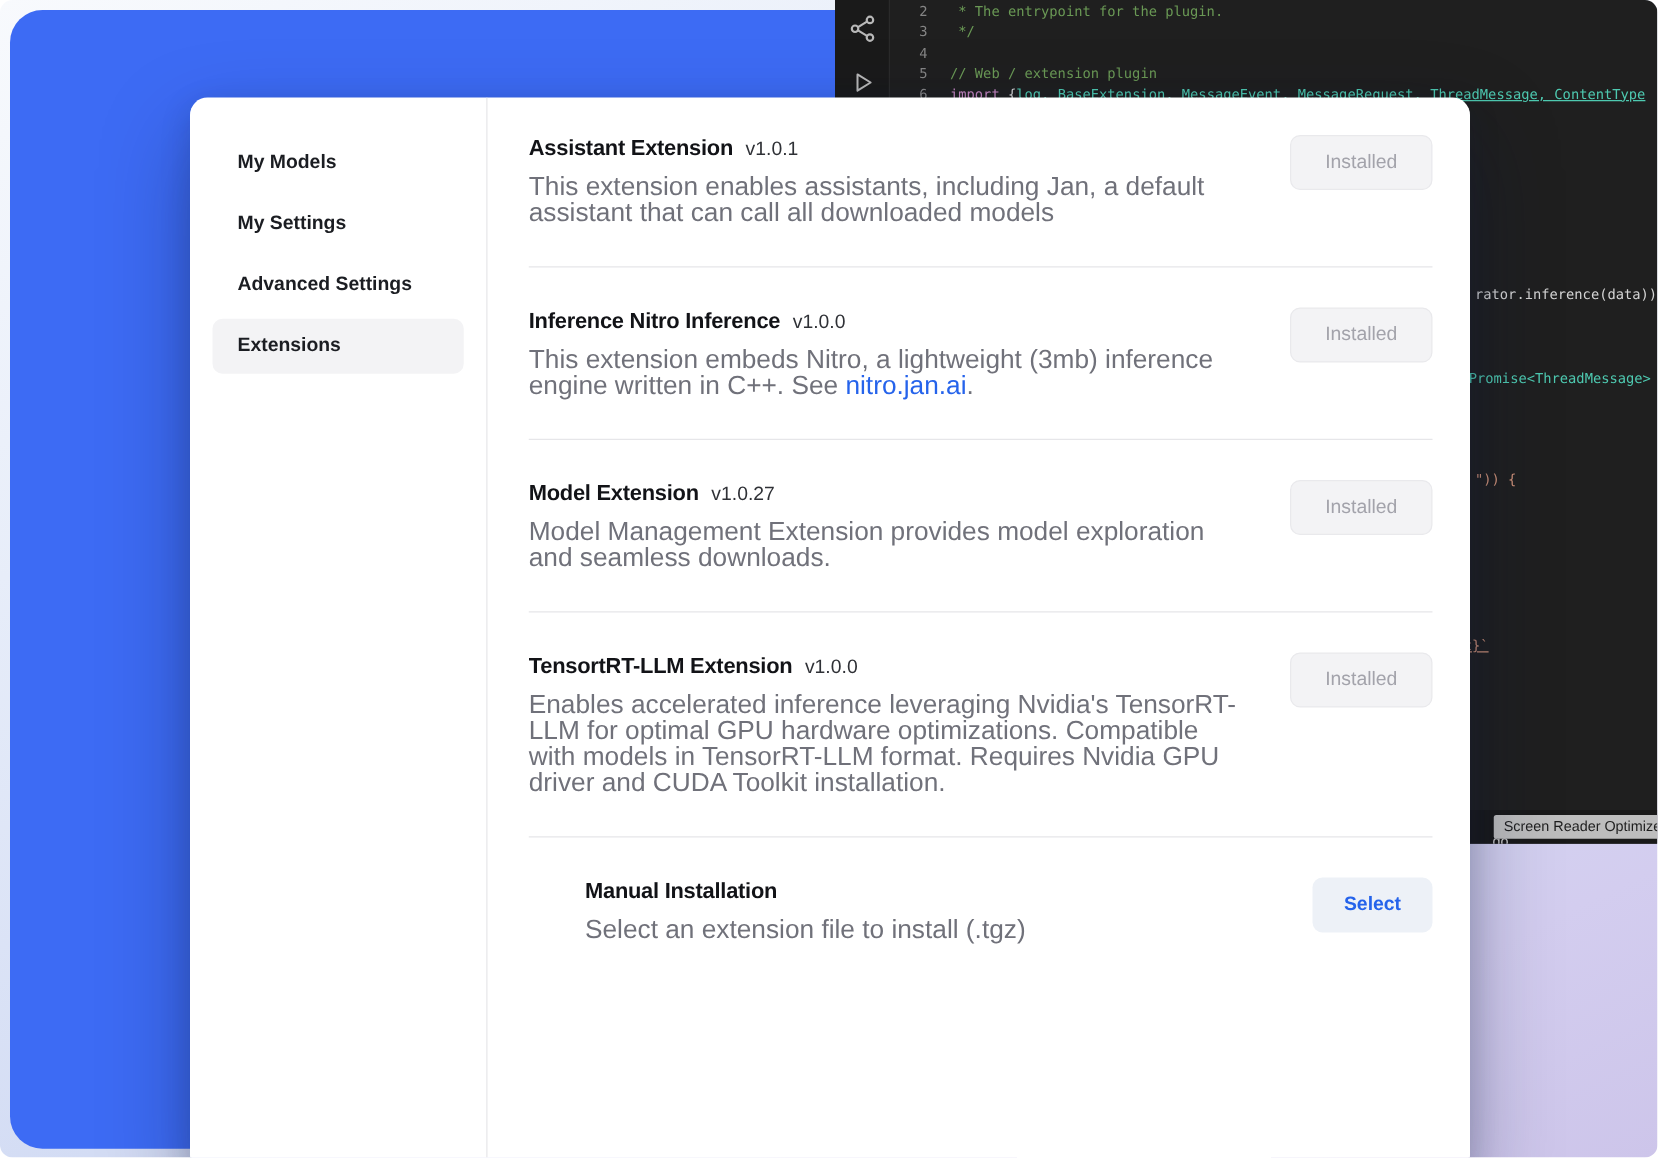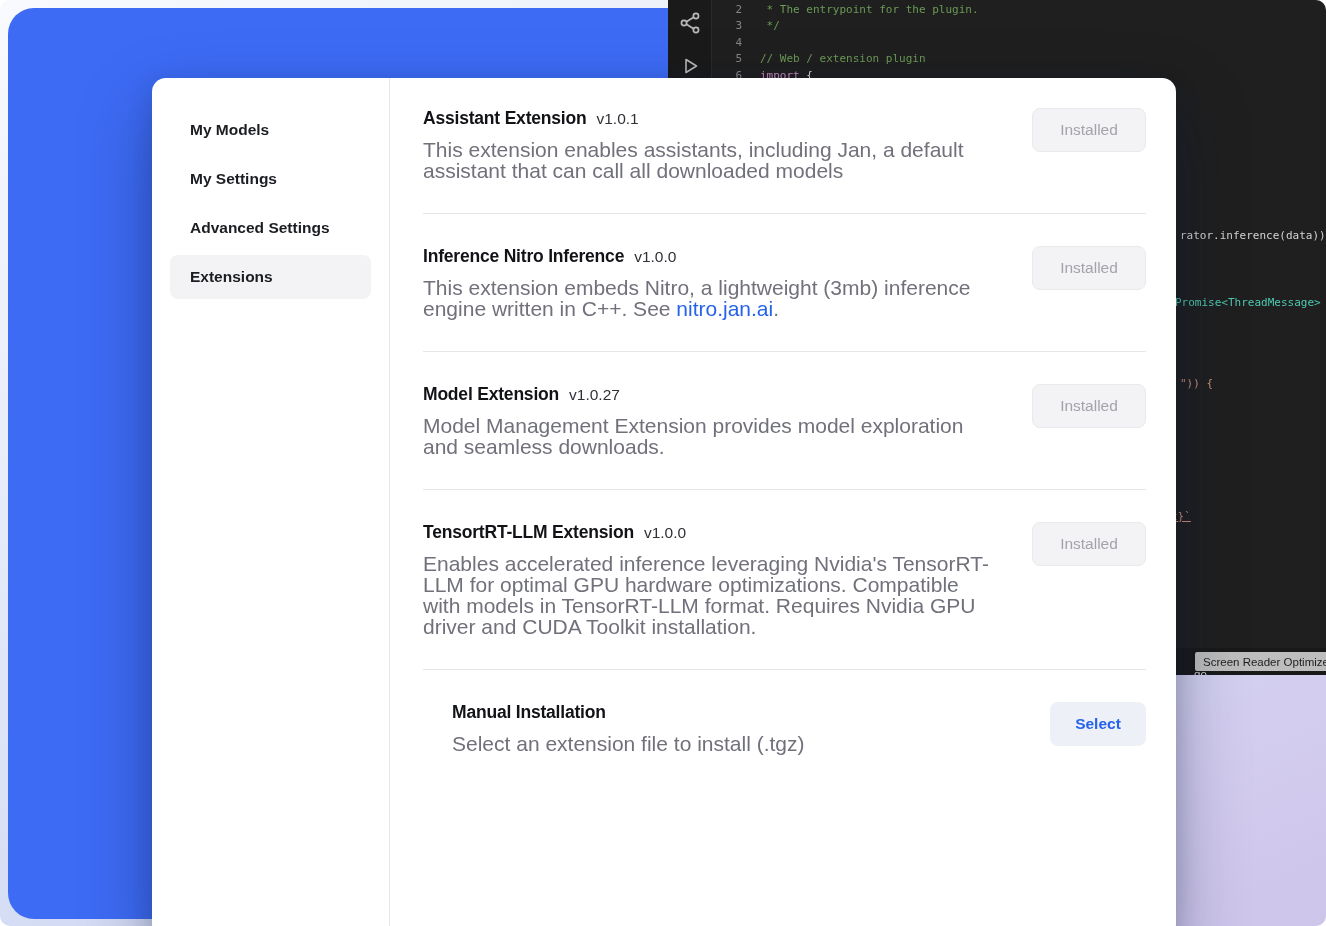--- a/index.html
+++ b/index.html
@@ -63,21 +63,21 @@
   }
   .sidebar { width:238px; flex:none; border-right:1px solid #e7e7ea; padding:30px 18px 0 18px; }
   .side-item {
     height:44px; display:flex; align-items:center; padding:0 20px; margin-bottom:5px;
     border-radius:8px; font-size:15.5px; font-weight:700; color:#1b1d22; cursor:pointer;
   }
   .side-item.active { background:#f3f3f5; }
 
   .content { flex:1; padding:30px 30px 0 33px; }
   .ext-section {
-    display:flex; justify-content:space-between; align-items:flex-start; gap:20px;
+    display:flex; justify-content:space-between; align-items:flex-start; gap:4px;
     padding:32px 0; border-bottom:1px solid #e6e6e9;
   }
   .ext-section.first { padding-top:0; }
   .ext-section.last { border-bottom:none;justify-content:flex-end; }
   .ext-title-row { display:flex; align-items:baseline; }
   .ext-title { font-size:17.5px; font-weight:700; color:#121317; letter-spacing:-0.2px; }
   .ext-version { font-size:15.5px; font-weight:400; color:#2f3136; margin-left:10px; }
   .desc { margin-top:10px; width:578px; font-size:21px; line-height:21px; color:#70717a; }
   .link { color:#2563eb; text-decoration:none; cursor:pointer; }
   .btn {
@@ -130,20 +130,21 @@
         <span class="ct"></span>
       </div>
       <div class="code-line">
         <span class="ln">5</span>
         <span class="ct tok-comment">// Web / extension plugin</span>
       </div>
       <div class="code-line">
         <span class="ln">6</span>
         <span class="ct tok-kw">import</span>
           <span class="ct tok-plain"> {</span>
+          <span class="ct tok-idents">log, BaseExtension, MessageEvent, MessageRequest, ThreadMessage, ContentType</span>
       </div>
     </div>
 
     <span class="frag frag-1">rator.inference(data));</span>
     <span class="frag frag-2">Promise&lt;ThreadMessage&gt;</span>
     <span class="frag frag-3">")) {</span>
     <span class="frag frag-4">t}`</span>
 
     <div class="status-strip">
       <span class="status-lang">go</span>

